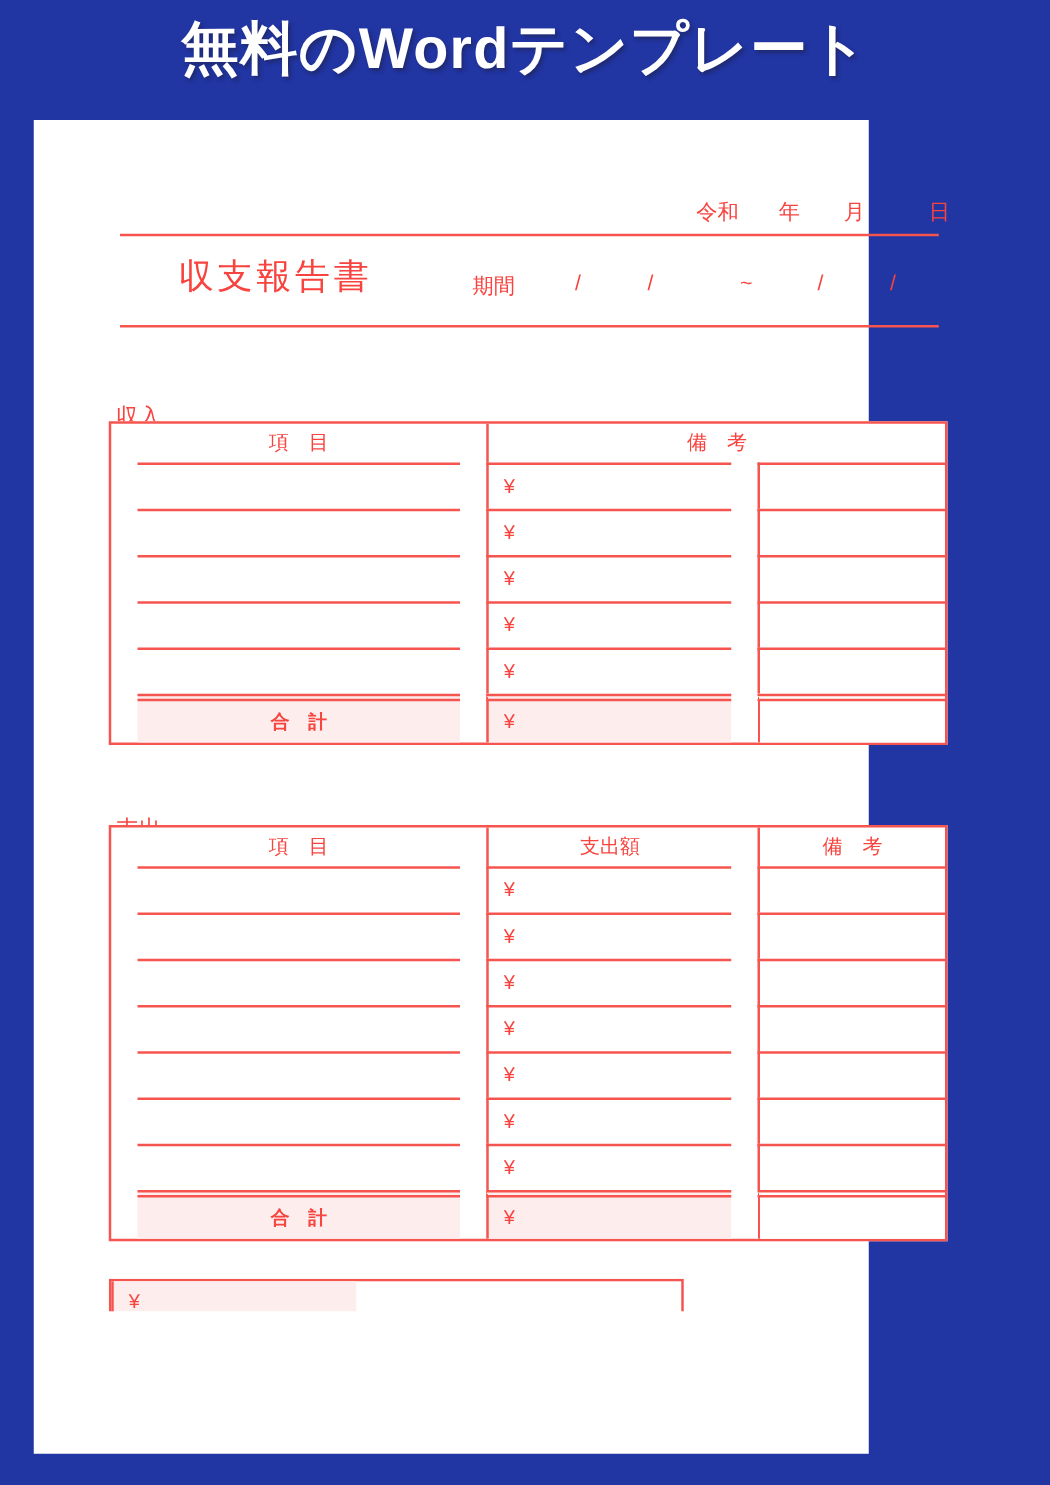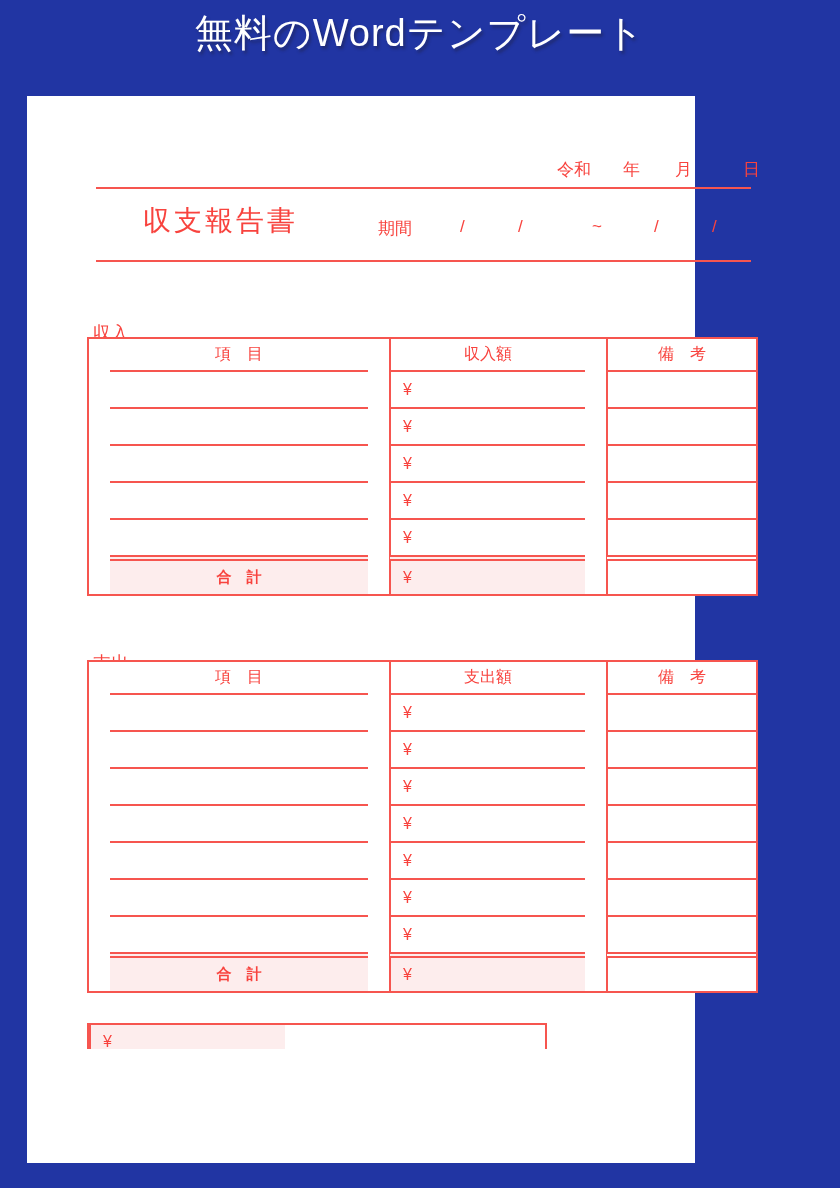--- a/index.html
+++ b/index.html
@@ -11,21 +11,21 @@
   html,body{margin:0;padding:0;}
   body{
     width:840px;height:1188px;
     background:var(--blue);
     position:relative;overflow:hidden;
     font-family:"Liberation Sans","DejaVu Sans",sans-serif;
   }
   .banner-title{
     position:absolute;top:8px;left:0;width:100%;
     text-align:center;color:#ffffff;
-    font-size:38px;font-weight:400;letter-spacing:1px;
+    font-size:46px;font-weight:700;letter-spacing:1px;
     text-shadow:2px 3px 3px rgba(30,30,55,.45);
     white-space:nowrap;
   }
   .page{
     position:absolute;left:27px;top:96px;
     width:668px;height:1067px;background:#ffffff;
   }
   .redline{position:absolute;left:69px;width:655px;height:2px;background:var(--red-border);}
   .doc-title{
     position:absolute;left:116px;top:106px;
@@ -86,21 +86,20 @@
   <span class="tok" style="left:627px;top:121px;">/</span>
   <span class="tok" style="left:685px;top:121px;">/</span>
 
   <div class="redline" style="top:164px;"></div>
 
   <div class="section-label" style="top:188px;">収入</div>
 
   <div class="rtable" style="top:241px;">
     <div class="trow head-row">
       <div class="c1">項　目</div>
-      <div class="c2">収入額</div>
       <div class="c3">備　考</div>
     </div>
     <div>
         <div class="trow data-row">
           <div class="c1"></div>
           <div class="c2">
             <span class="amount">¥</span>
           </div>
           <div class="c3"></div>
         </div>

